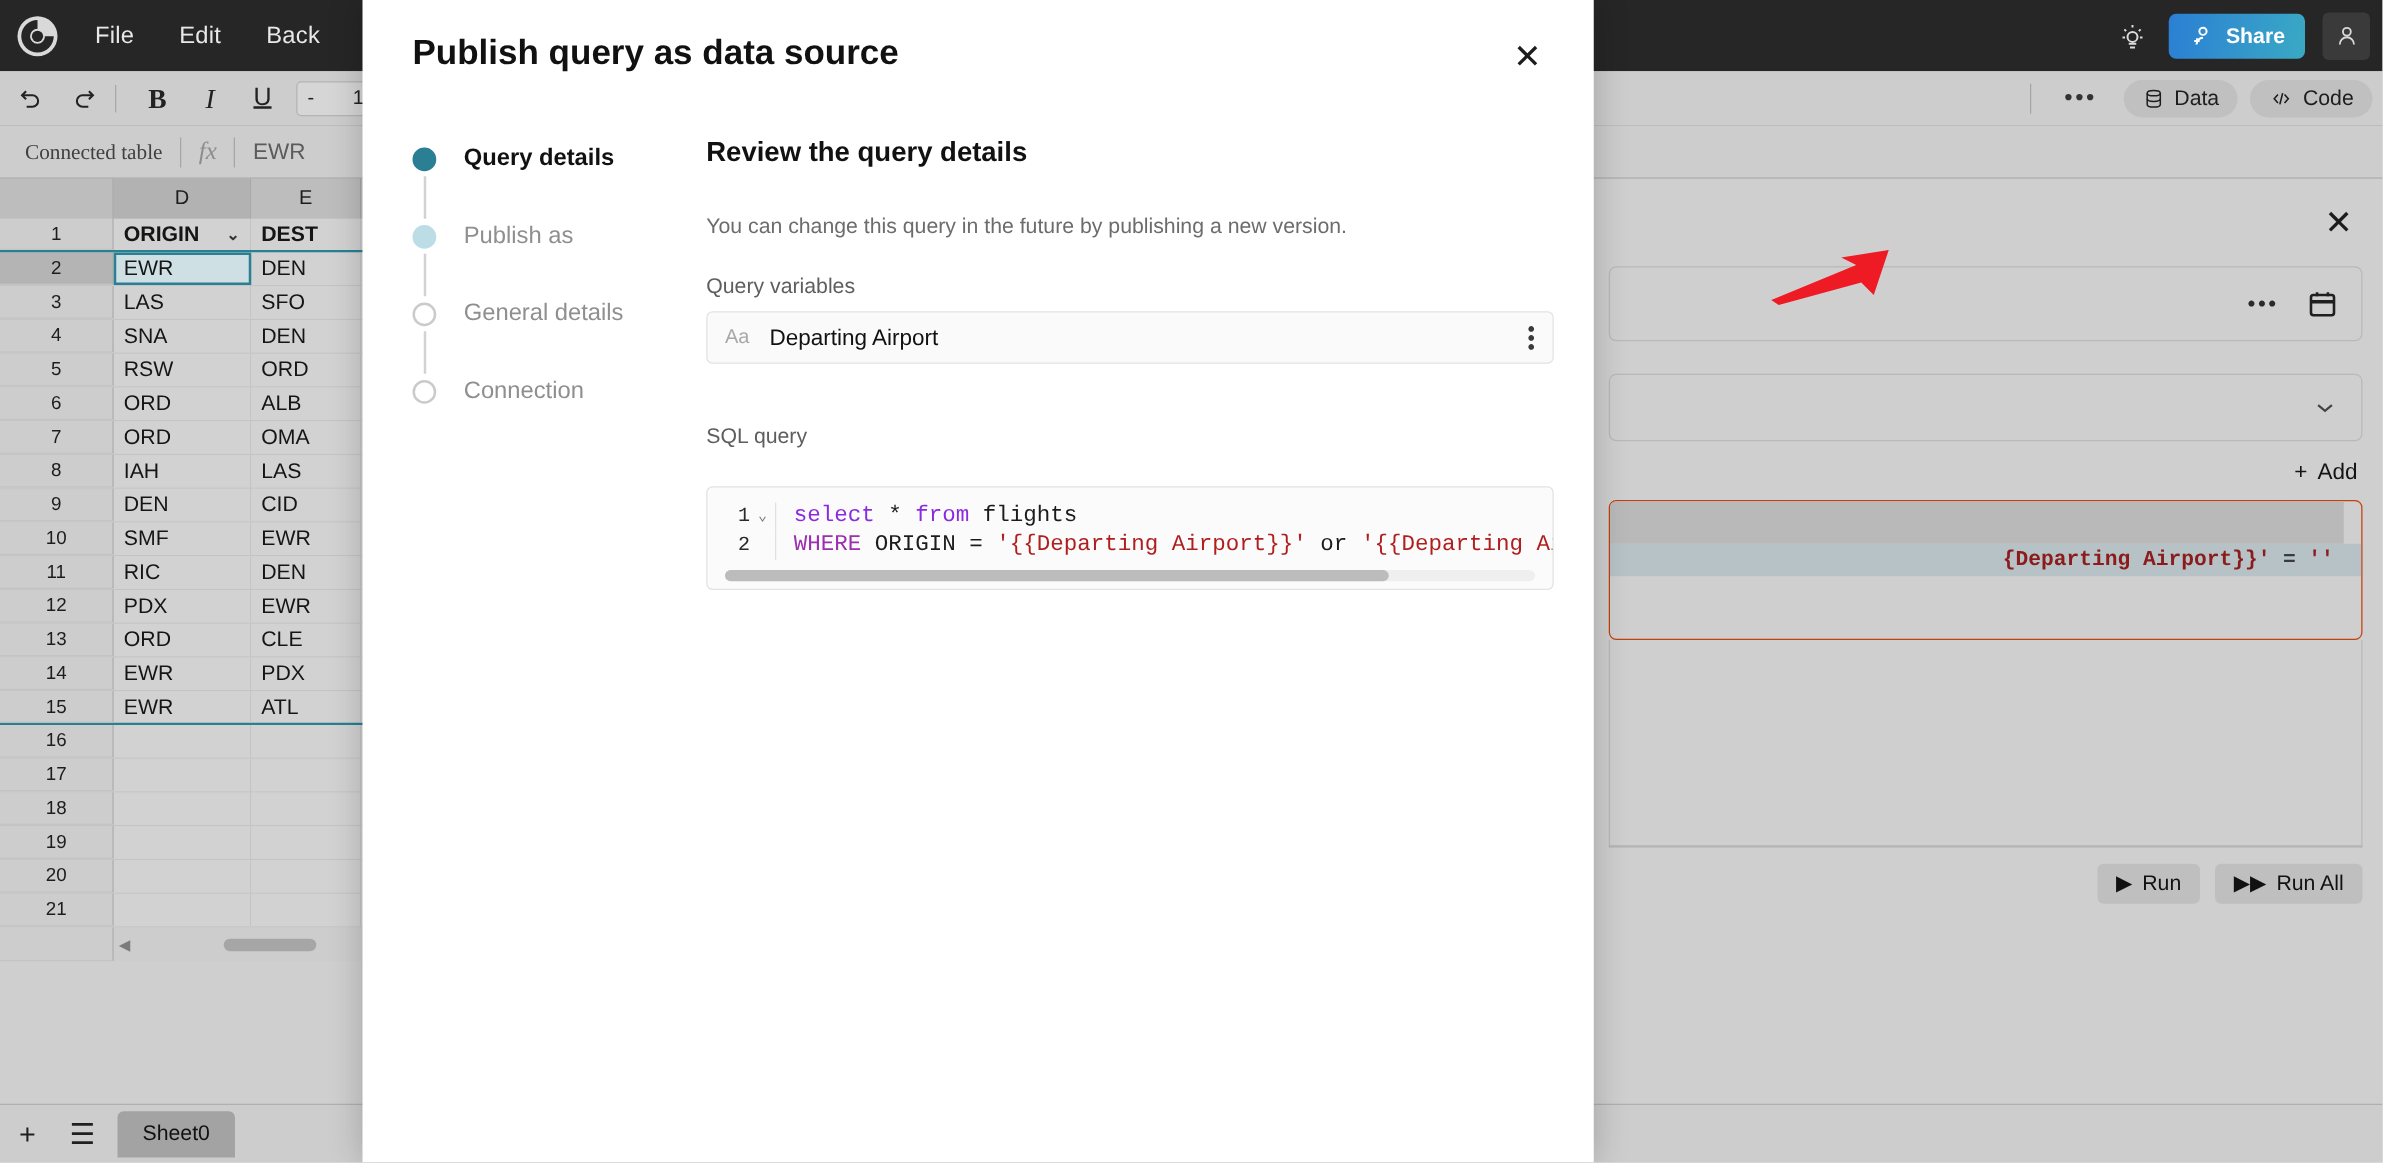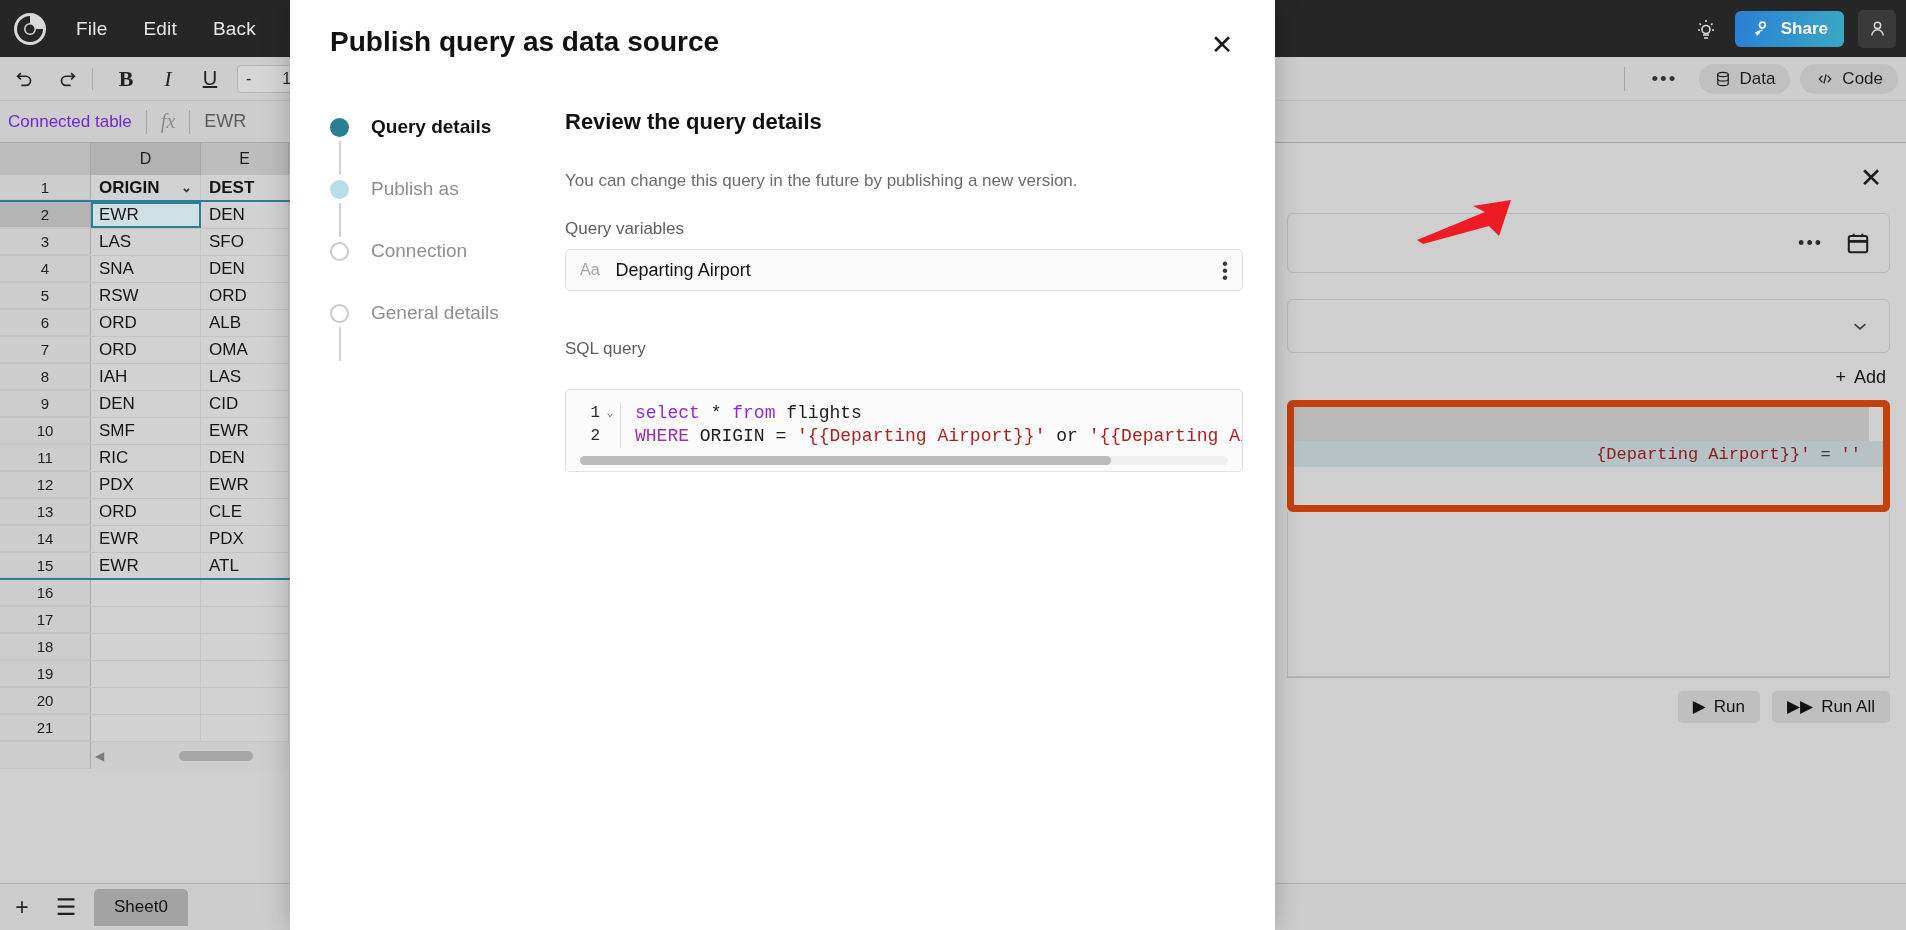--- a/index.html
+++ b/index.html
@@ -66,21 +66,21 @@
     height:30px; padding:0 15px; border-radius:16px; background:#c0c0c0;
     display:flex; align-items:center; gap:7px; font-size:17px; color:#1d1d1d;
   }
 
   
   .formulabar {
     position:absolute; top:101px; left:0; width:1906px; height:42px;
     background:#cdcdcd; display:flex; align-items:center;
     border-bottom:1px solid #a8a8a8;
   }
-  .conn-table { font-size:17px; color:#6d28d9; padding-left: 8px; }
+  .conn-table { font-size:17px; color:#404040; padding-left: 20px; font-family: Liberation Serif, serif; }
   .fb-sep { width:1px; height:24px; background:#a6a6a6; margin:0 14px; }
   .fx { font-family:"Liberation Serif", serif; font-style:italic; font-size:20px; color:#8d8d8d; }
   .fb-val { font-size:18px; color:#5b5b5b; }
 
   
   .grid { position:absolute; top:143px; left:0; width:420px; height:860px; }
   .col-headers { display:flex; height:32px; background:#bdbdbd; }
   .ch-corner { width:91px; border-right:1px solid #a8a8a8; background:#bdbdbd; }
   .ch {
     display:flex; align-items:center; justify-content:center;
@@ -158,22 +158,22 @@
   .rp-select {
     margin:26px 16px 0; border:1px solid #b9b9b9; border-radius:6px;
     height:54px; display:flex; align-items:center; justify-content:flex-end;
     padding-right:18px;
   }
   .rp-addrow {
     margin: 14px 20px 0; display:flex; justify-content:flex-end;
   }
   .rp-add { font-size:18px; color:#141414; display:flex; align-items:center; gap:8px;}
   .rp-code {
-    margin:12px 16px 0; border:7px solid #c2410c; border-radius:6px;
-    height:112px; overflow:hidden; position:relative;
+    margin:12px 16px 0; border:1px solid #c2410c; border-radius:6px;
+    height:112px; overflow:hidden; position:relative;font-weight:bold;
   }
   .rp-code-line1 {
     position:absolute; top:34px; left:0; right:0; height:26px; background:#b7c2c6;
     display:flex; align-items:center; justify-content:flex-end; padding-right:22px;
     font-family:"Liberation Mono", monospace; font-size:17px; color:#8c1b1b;
     white-space: nowrap;
   }
   .rp-code-line1 .eq { color:#3a3a3a; }
   .rp-code-strip {
     position:absolute; top:0; left:0; right:14px; height:34px; background:#b9b9b9;
@@ -707,26 +707,26 @@
             <div class="step-line"></div>
             <div class="step-label">Query details</div>
           </div>
           <div class="step done">
             <div class="step-dot"></div>
             <div class="step-line"></div>
             <div class="step-label">Publish as</div>
           </div>
           <div class="step pending">
             <div class="step-dot"></div>
-            <div class="step-label">Connection</div>
+            <div class="step-line"></div>
+            <div class="step-label">General details</div>
           </div>
           <div class="step pending">
             <div class="step-dot"></div>
-            <div class="step-line"></div>
-            <div class="step-label">General details</div>
+            <div class="step-label">Connection</div>
           </div>
         </div>
 
       <div class="content">
         <h2>Review the query details</h2>
         <div class="subtitle">You can change this query in the future by publishing a new version.</div>
 
         <div class="field-label">Query variables</div>
         <div class="varbox">
           <span class="aa-ico">Aa</span>

